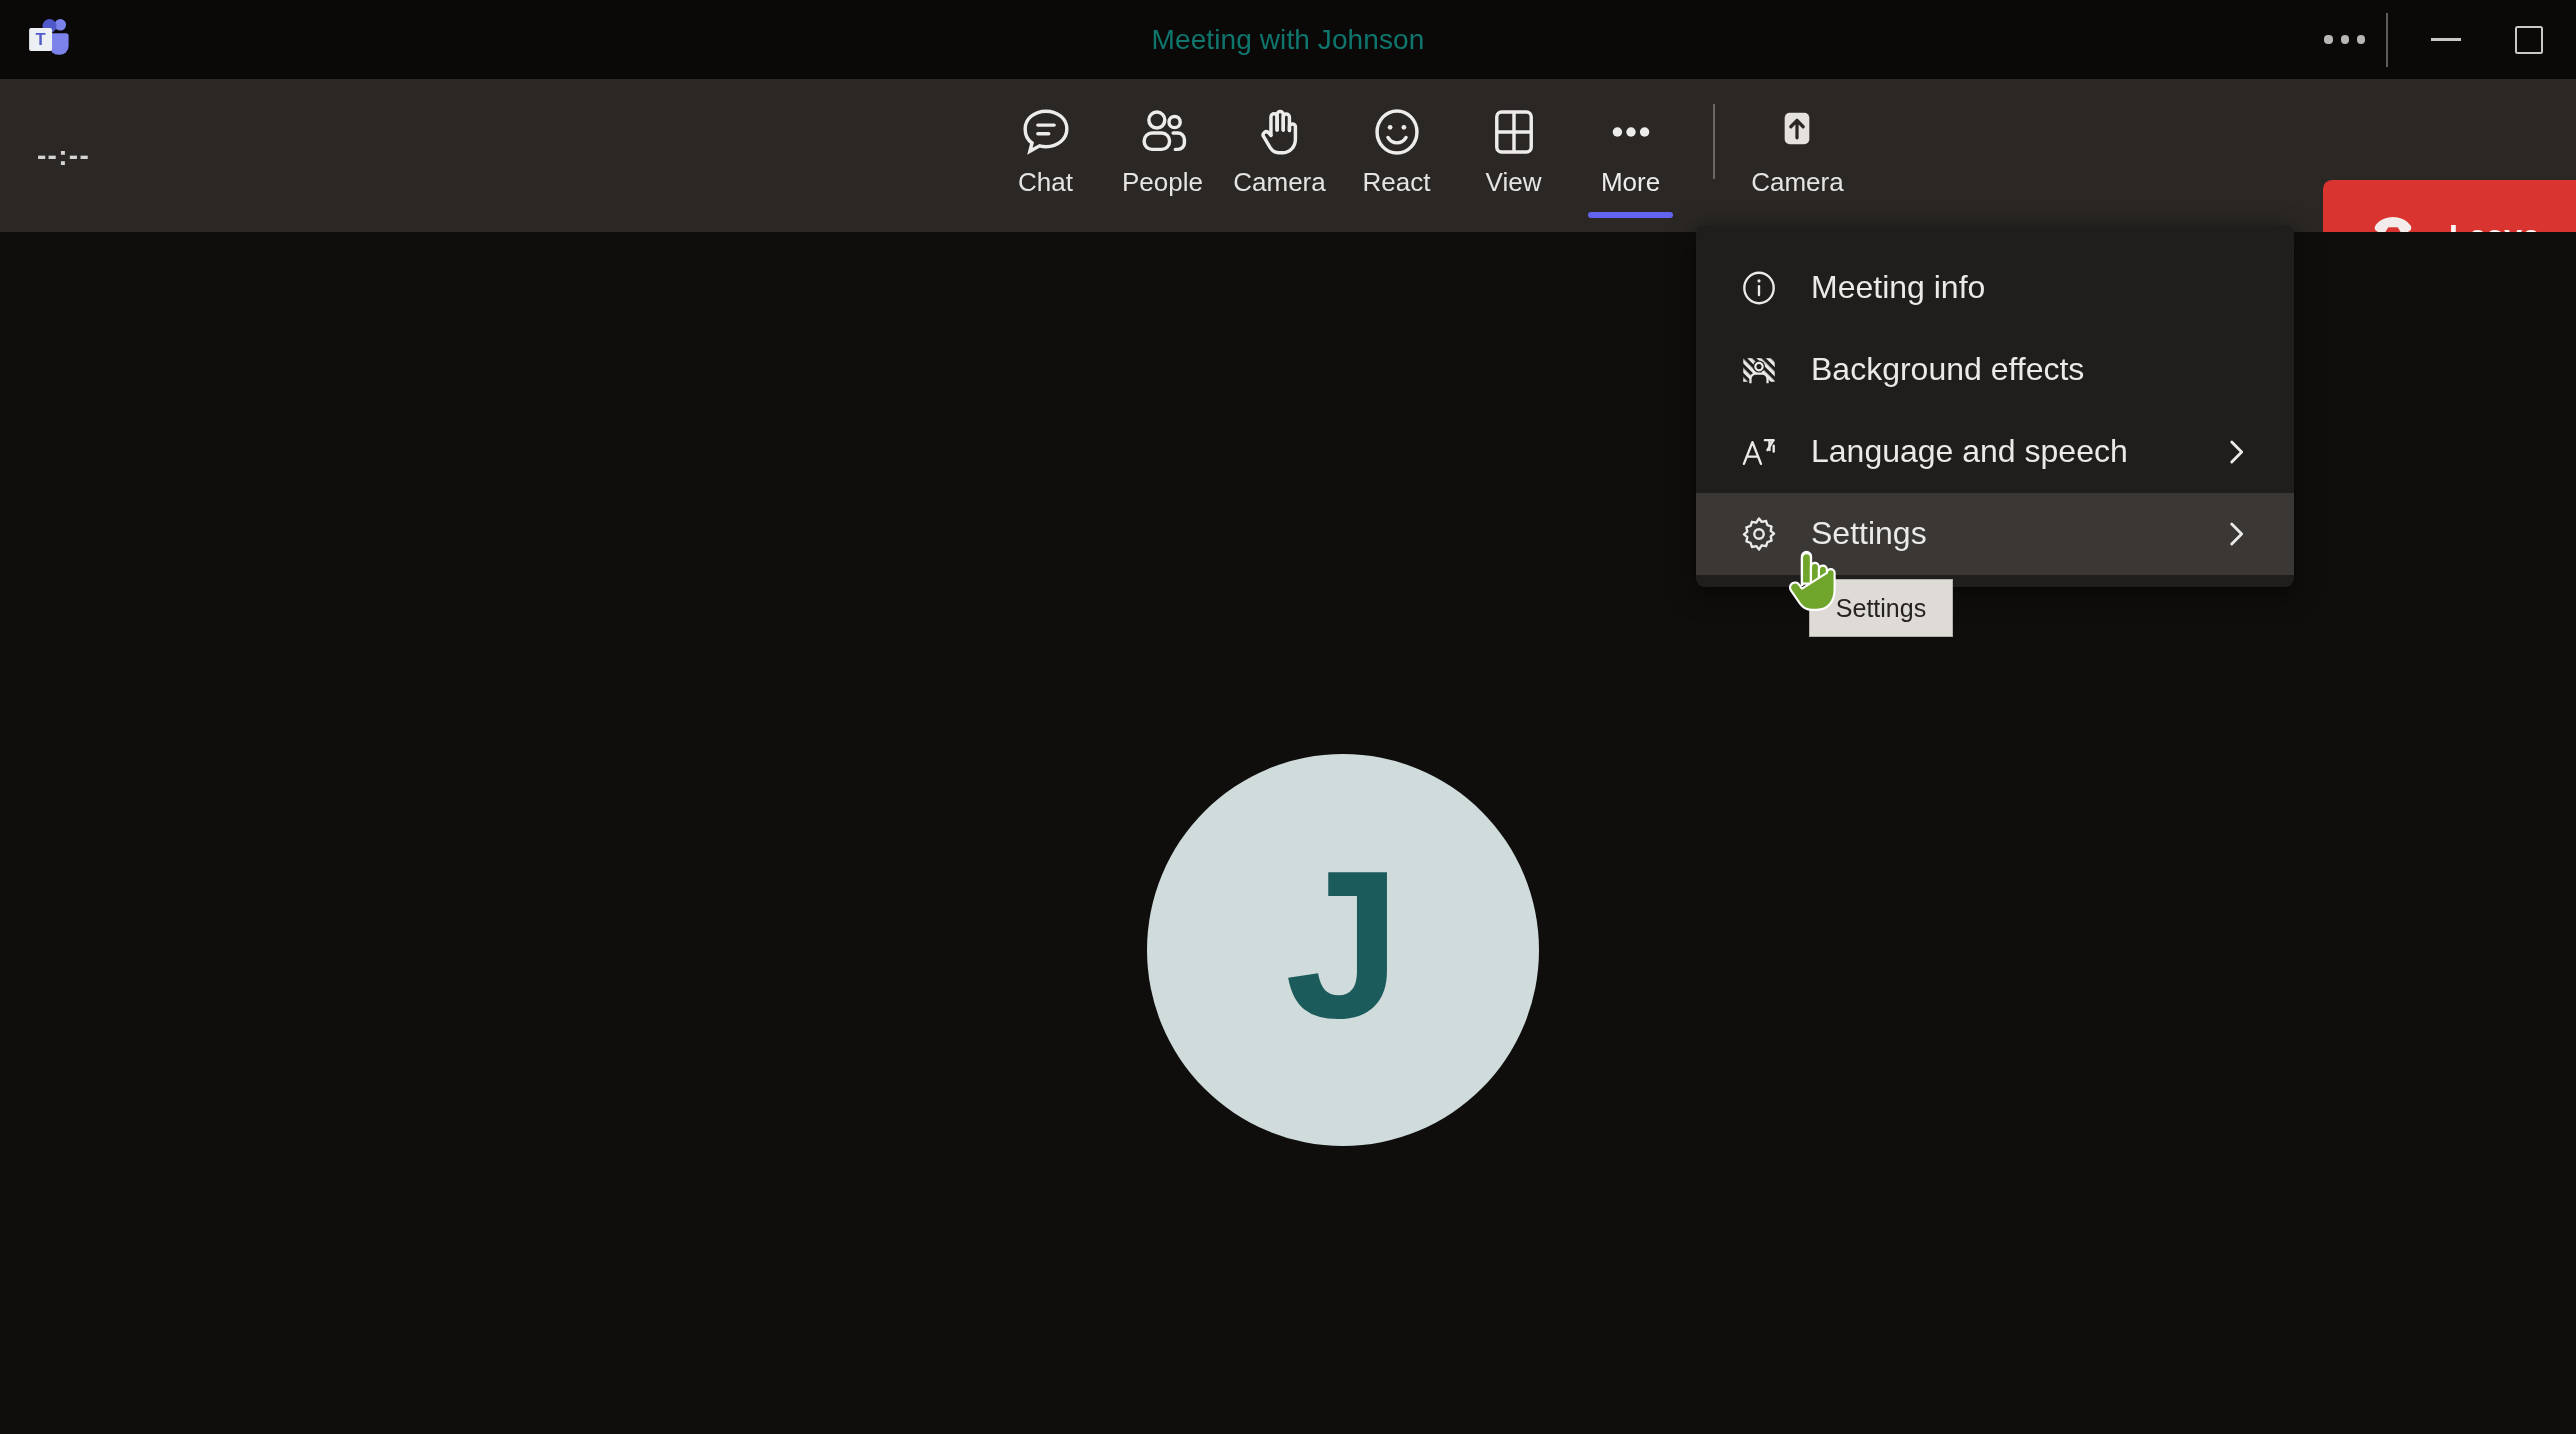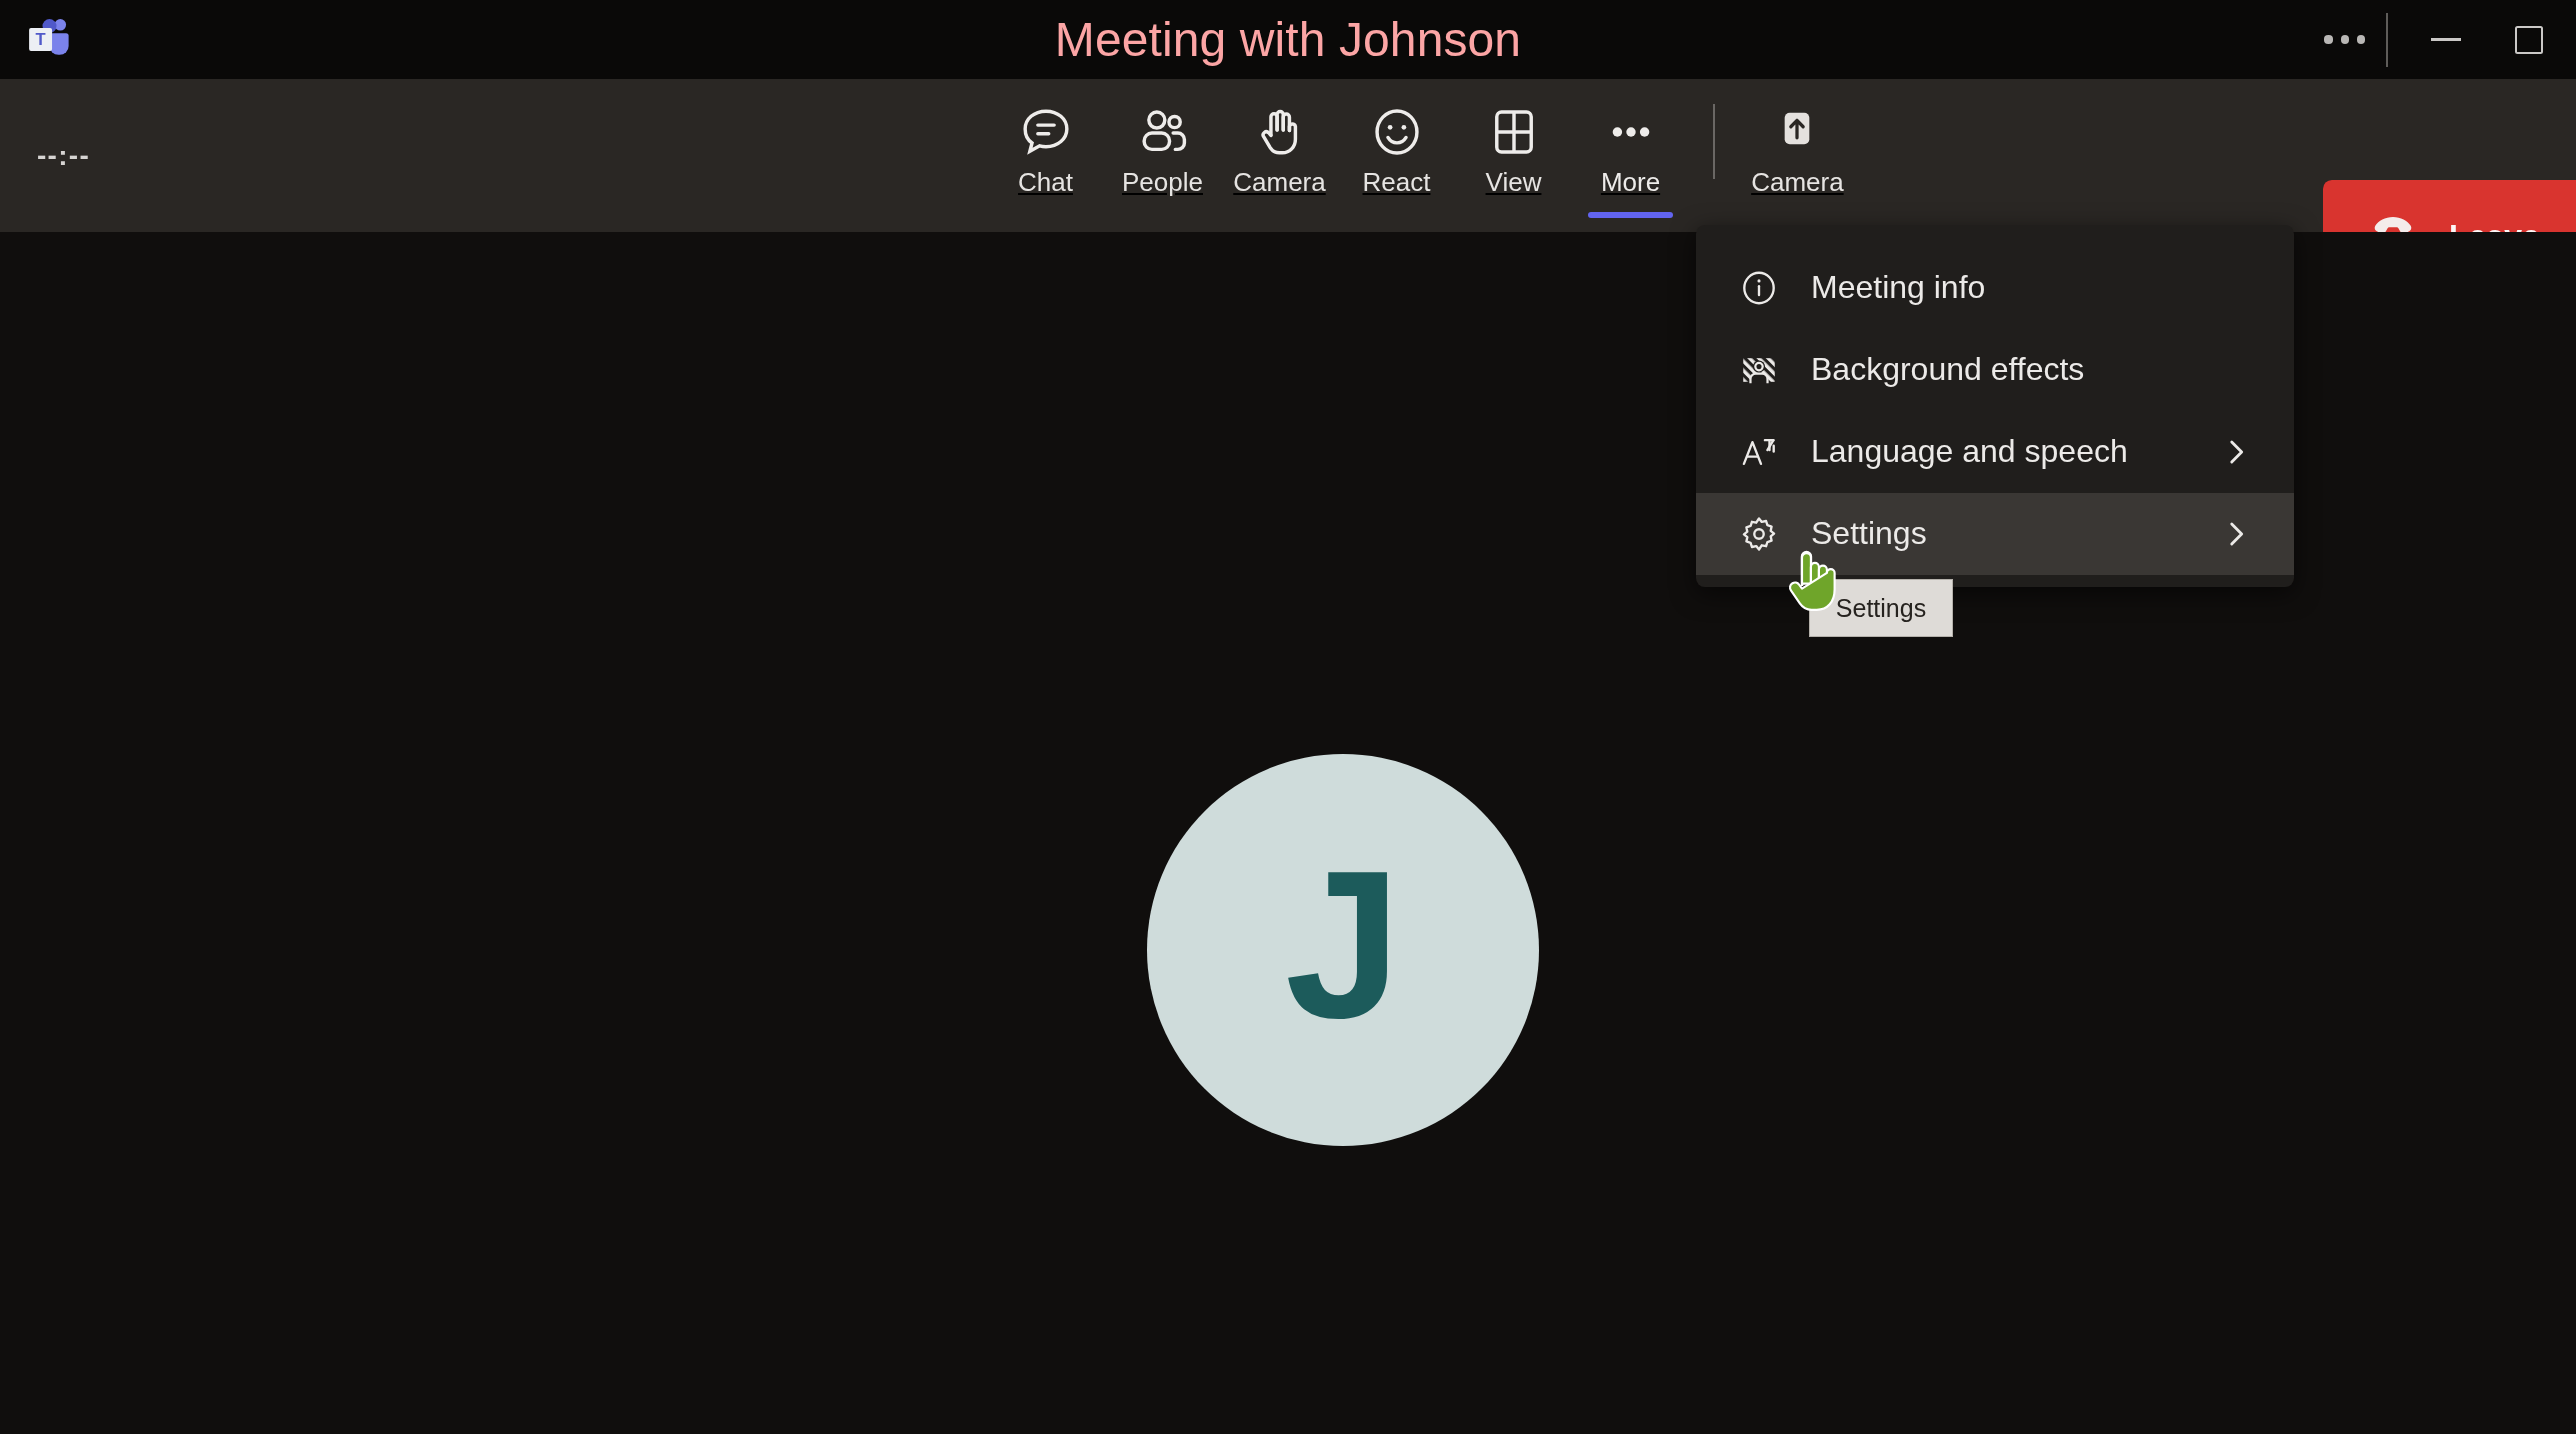--- a/index.html
+++ b/index.html
@@ -13,21 +13,21 @@
 
   
   .titlebar{
     position:absolute; left:0; top:0; width:2576px; height:79px;
     background:#0a0908;
   }
   .tb-logo{ position:absolute; left:24px; top:14px; width:51px; height:51px; }
   .tb-title{
     position:absolute; left:0; top:0; width:2576px; height:79px;
     display:flex; align-items:center; justify-content:center;
-    color:#fca5a5; font-size:48px; letter-spacing:0.1px; font-weight:400;
+    color:#0f766e; font-size:28px; letter-spacing:0.1px; font-weight:400;
   }
   .tb-ctrls{ position:absolute; right:0; top:0; height:79px; display:flex; align-items:center; }
   .tb-btn{
     width:70px; height:79px; display:flex; align-items:center; justify-content:center;
     color:#cfcecd;
   }
   .dots3{ display:flex; gap:8.2px; }
   .dots3 i{ width:8.2px; height:8.2px; border-radius:50%; background:#b9b7b5; display:block; }
   .tb-sep{ width:1.9px; height:54px; background:#5e5c59; margin:0 23px 0 6.3px; }
   .min-glyph{ width:30px; height:2.5px; background:#cac8c6; }
@@ -43,21 +43,21 @@
     display:flex; align-items:center;
     color:#d6d4d2; font-size:28px; letter-spacing:1.3px; font-weight:600;
   }
   .cb-center{
     position:absolute; left:987px; top:0; height:153px;
     display:flex; align-items:flex-start;
   }
   .cb-item{
     width:117px; height:153px; position:relative;
     display:flex; flex-direction:column; align-items:center;
-    padding-top:19px; cursor:pointer;text-decoration:underline;
+    padding-top:19px; cursor:pointer;
   }
   .cb-icon{ height:68px; display:flex; align-items:center; justify-content:center; }
   .cb-label{ color:#e6e4e2; font-size:26px; margin-top:1.3px; }
   .cb-item.active .cb-label{ color:#eeecea; }
   .cb-underline{
     position:absolute; left:16px; bottom:14px; width:85px; height:6.3px;
     background:#6264f0; border-radius:3.8px;
   }
   .cb-divider{ width:1.9px; height:75px; background:#6a6764; margin:25px 24px 0 24px; }
 

